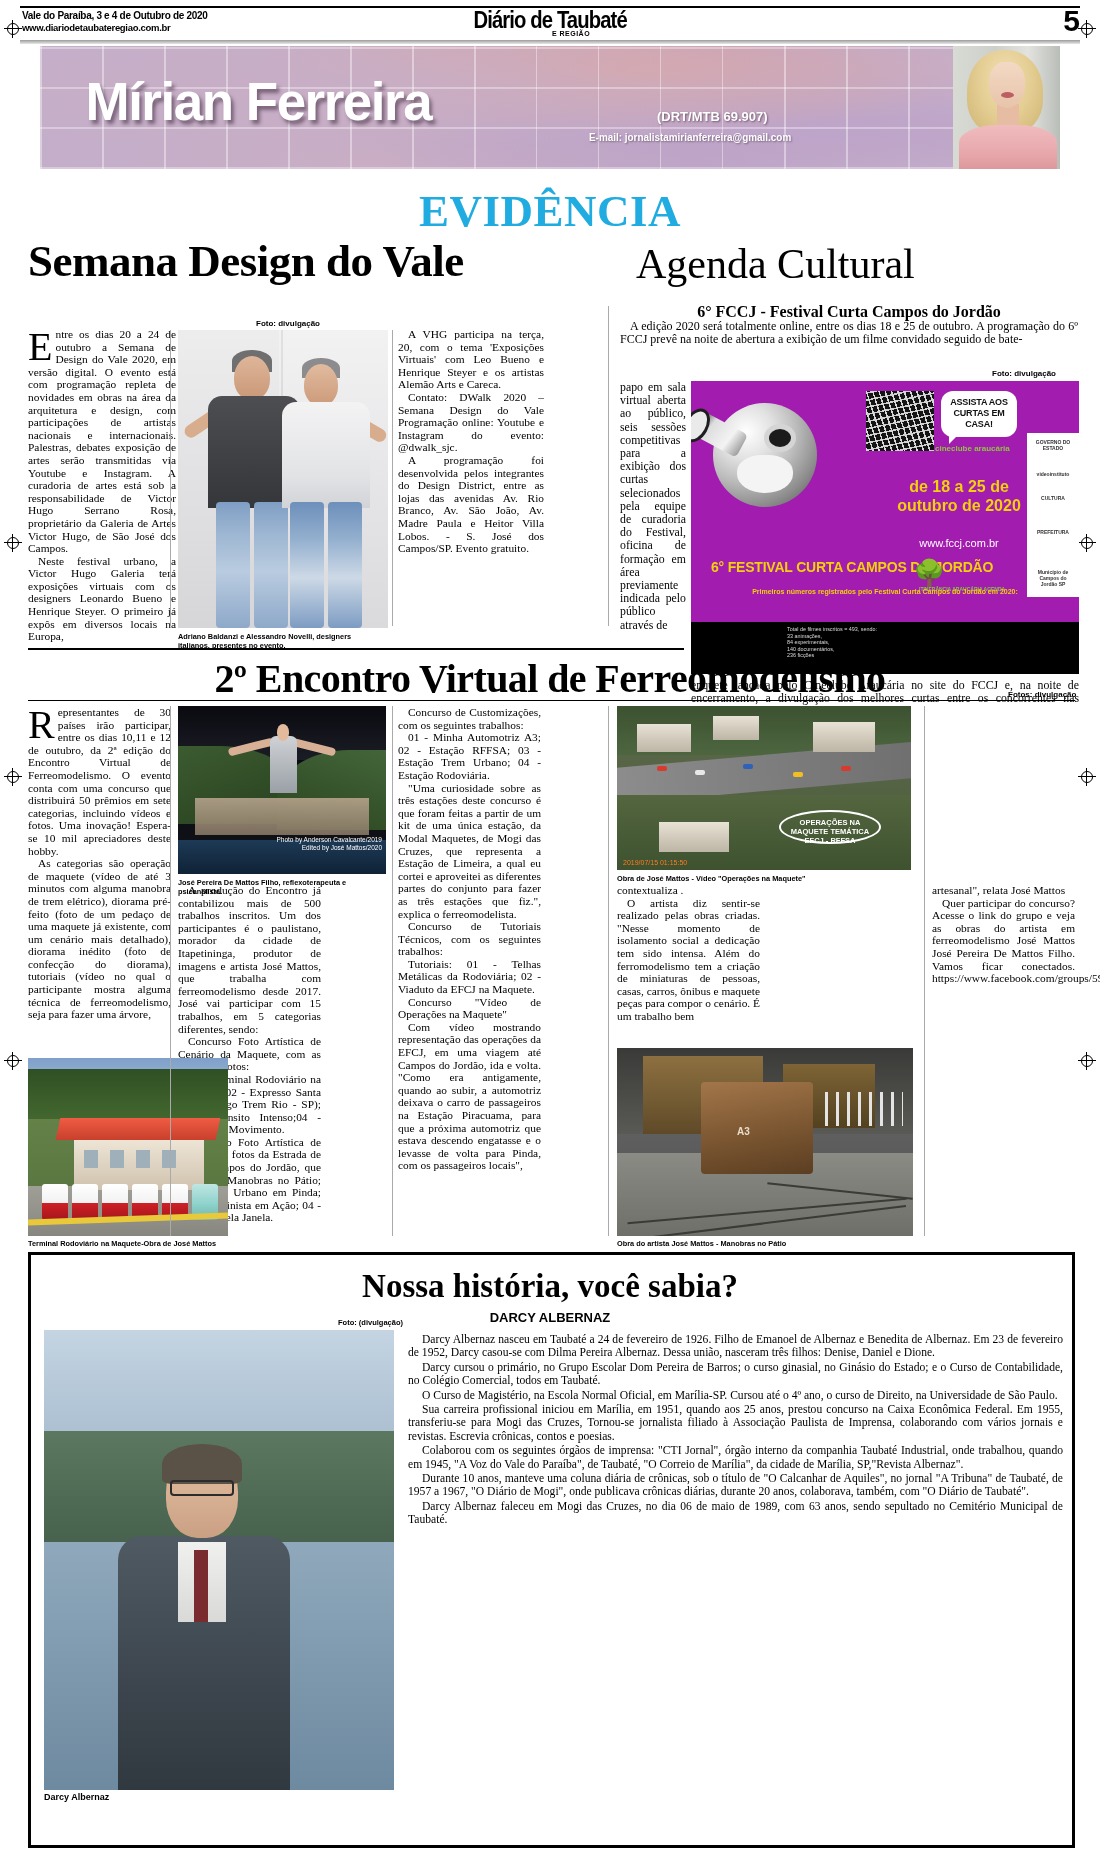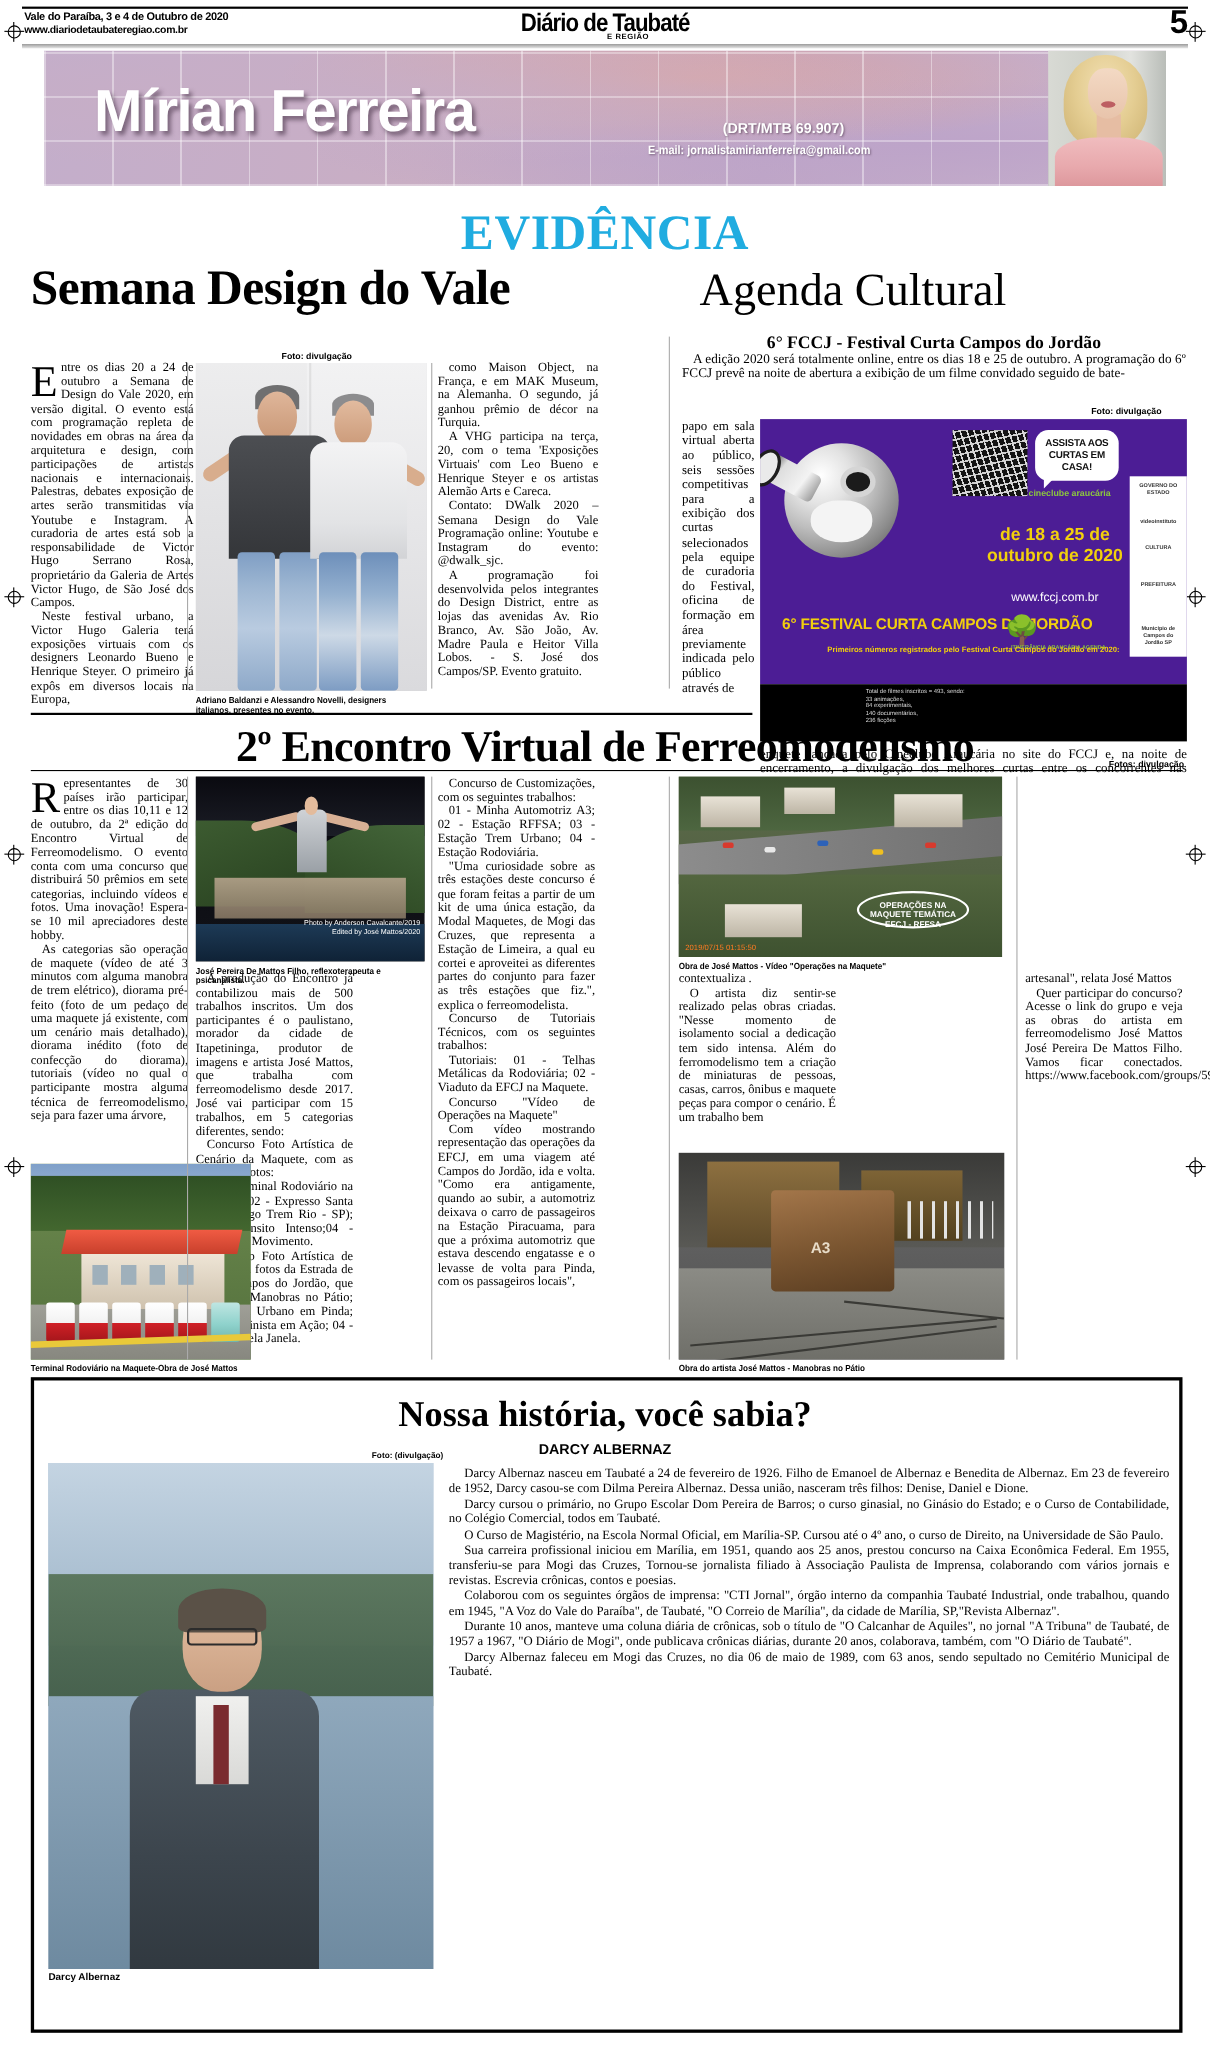--- a/index.html
+++ b/index.html
@@ -216,21 +216,21 @@
     background:linear-gradient(180deg,#f3f3f4 0%,#e2e3e5 70%,#d2d3d6 100%); }
   .R-jeansA { left:112px; top:172px; width:34px; height:126px;
     background:linear-gradient(180deg,#6d8fba 0%,#94b0cf 30%,#cdd9e6 60%,#7d9cc3 100%); }
   .R-jeansB { left:150px; top:172px; width:34px; height:126px;
     background:linear-gradient(180deg,#6d8fba 0%,#94b0cf 30%,#cdd9e6 60%,#7d9cc3 100%); }
   .pd-arm { position:absolute; background:#d8ad8d; border-radius:8px; }
 
   
   .poster {
     position:absolute; left:691px; top:381px; width:388px; height:241px;
-    background:#4c1d95;
+    background:#a21caf;
     overflow:hidden;
   }
   .po-moon {
     position:absolute; left:22px; top:22px; width:104px; height:104px;
     border-radius:50%;
     background:
       radial-gradient(circle at 32% 28%, #ffffff 0%, #e2e2e2 26%, #bdbdbd 48%, #8d8d8d 72%, #4d4d4d 100%);
   }
   .po-moon::after {
     content:""; position:absolute; left:24px; top:52px; width:56px; height:38px;
@@ -421,21 +421,21 @@
   .tr-coach1 { position:absolute; left:26px; top:8px; width:120px; height:78px;
     background:linear-gradient(180deg,#8d7040,#5f4a28); }
   .tr-coach2 { position:absolute; left:166px; top:16px; width:92px; height:64px;
     background:linear-gradient(180deg,#7e6436,#53411f); }
   .tr-loco { position:absolute; left:84px; top:34px; width:112px; height:92px;
     background:linear-gradient(170deg,#a3764a 0%,#7b5631 55%,#5b3e22 100%);
     border-radius:4px; }
   .tr-loco-lbl {
     position:absolute; left:120px; top:78px;
     font-family:"Liberation Sans", sans-serif;
-    font-weight:bold; font-size:14px; color:#e8dcc8;
+    font-weight:bold; font-size:10px; color:#e8dcc8;
   }
   .tr-ballast { position:absolute; left:0; bottom:0; width:100%; height:44%;
     background:linear-gradient(180deg,#8b8b85,#6f6f69); }
   .tr-rail { position:absolute; height:2px; background:#3a3a36; }
   .tr-fence { position:absolute; right:10px; top:44px; width:78px; height:34px;
     background:repeating-linear-gradient(90deg,#e4e4e4 0 3px, transparent 3px 11px); }
 
   
   .box-bottom {
     position:absolute; left:28px; top:1252px; width:1047px; height:596px;
@@ -578,21 +578,20 @@
   <div class="pd-jeans R-jeansB"></div>
 </div>
 <div class="photo-cap" style="left:178px; top:632px; width:220px;">Adriano Baldanzi e Alessandro Novelli, designers italianos, presentes no evento.</div>
 
 <div class="col dropcap" style="left:28px; top:328px; width:148px; height:300px;">
   <p class="noind">Entre os dias 20 a 24 de outubro a Semana de Design do Vale 2020, em versão digital. O evento está com programação repleta de novidades em obras na área da arquitetura e design, com participações de artistas nacionais e internacionais. Palestras, debates exposição de artes serão transmitidas via Youtube e Instagram. A curadoria de artes está sob a responsabilidade de Victor Hugo Serrano Rosa, proprietário da Galeria de Artes Victor Hugo, de São José dos Campos.</p>
   <p>Neste festival urbano, a Victor Hugo Galeria terá exposições virtuais com os designers Leonardo Bueno e Henrique Steyer. O primeiro já expôs em diversos locais na Europa,</p>
 </div>
 
 <div class="col" style="left:398px; top:328px; width:146px;">
-  <p>como Maison Object, na França, e em MAK Museum, na Alemanha. O segundo, já ganhou prêmio de décor na Turquia.</p>
   <p>A VHG participa na terça, 20, com o tema 'Exposições Virtuais' com Leo Bueno e Henrique Steyer e os artistas Alemão Arts e Careca.</p>
   <p>Contato: DWalk 2020 – Semana Design do Vale Programação online: Youtube e Instagram do evento: @dwalk_sjc.</p>
   <p>A programação foi desenvolvida pelos integrantes do Design District, entre as lojas das avenidas Av. Rio Branco, Av. São João, Av. Madre Paula e Heitor Villa Lobos. - S. José dos Campos/SP. Evento gratuito.</p>
 </div>
 
 <div class="rule-vert" style="left:170px; top:330px; height:296px;"></div>
 <div class="rule-vert" style="left:392px; top:330px; height:296px;"></div>
 <div class="rule-vert" style="left:608px; top:306px; height:320px;"></div>
 
 <div class="col" style="left:620px; top:306px; width:458px; font-family:'Liberation Serif',serif; font-weight:bold; font-size:16px; text-align:center;">

